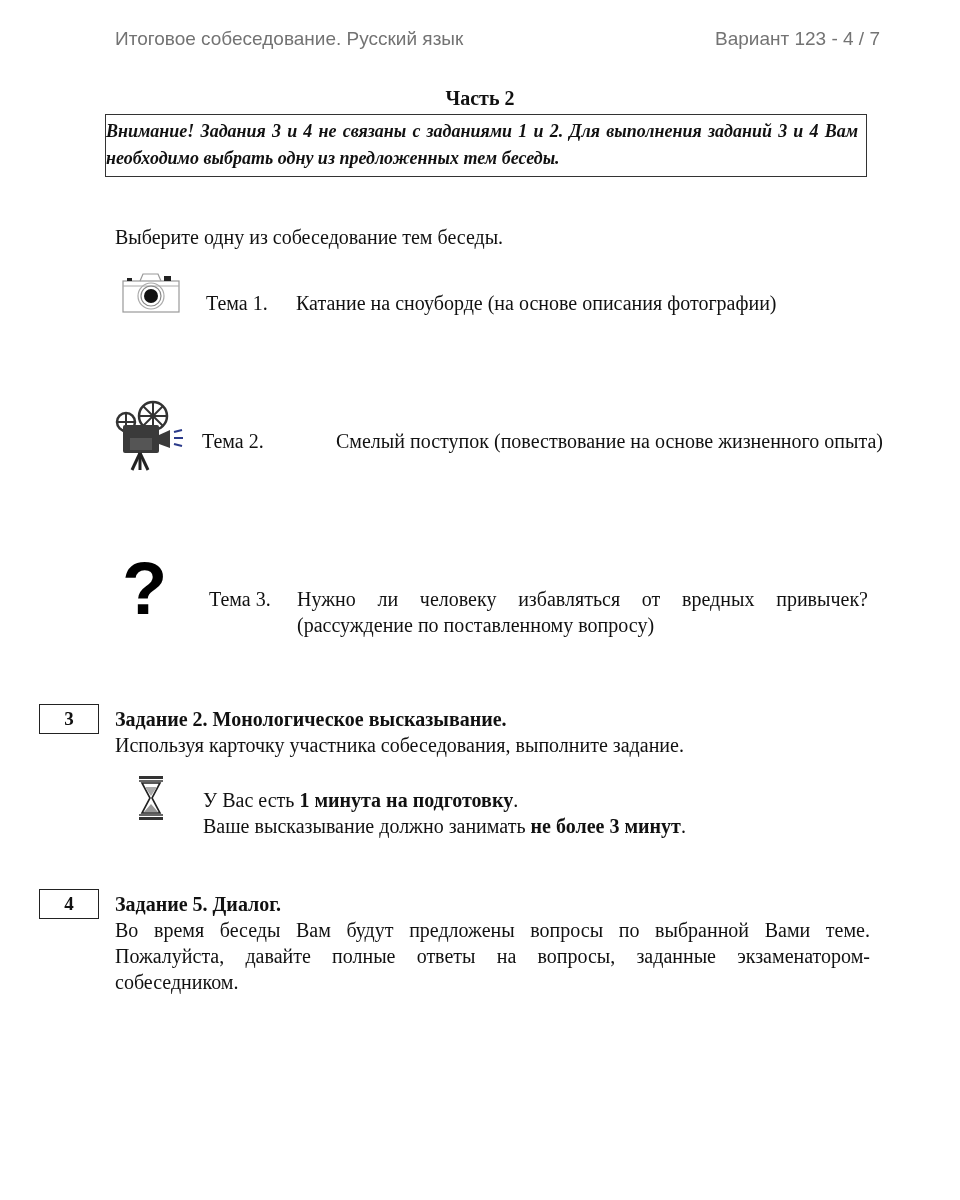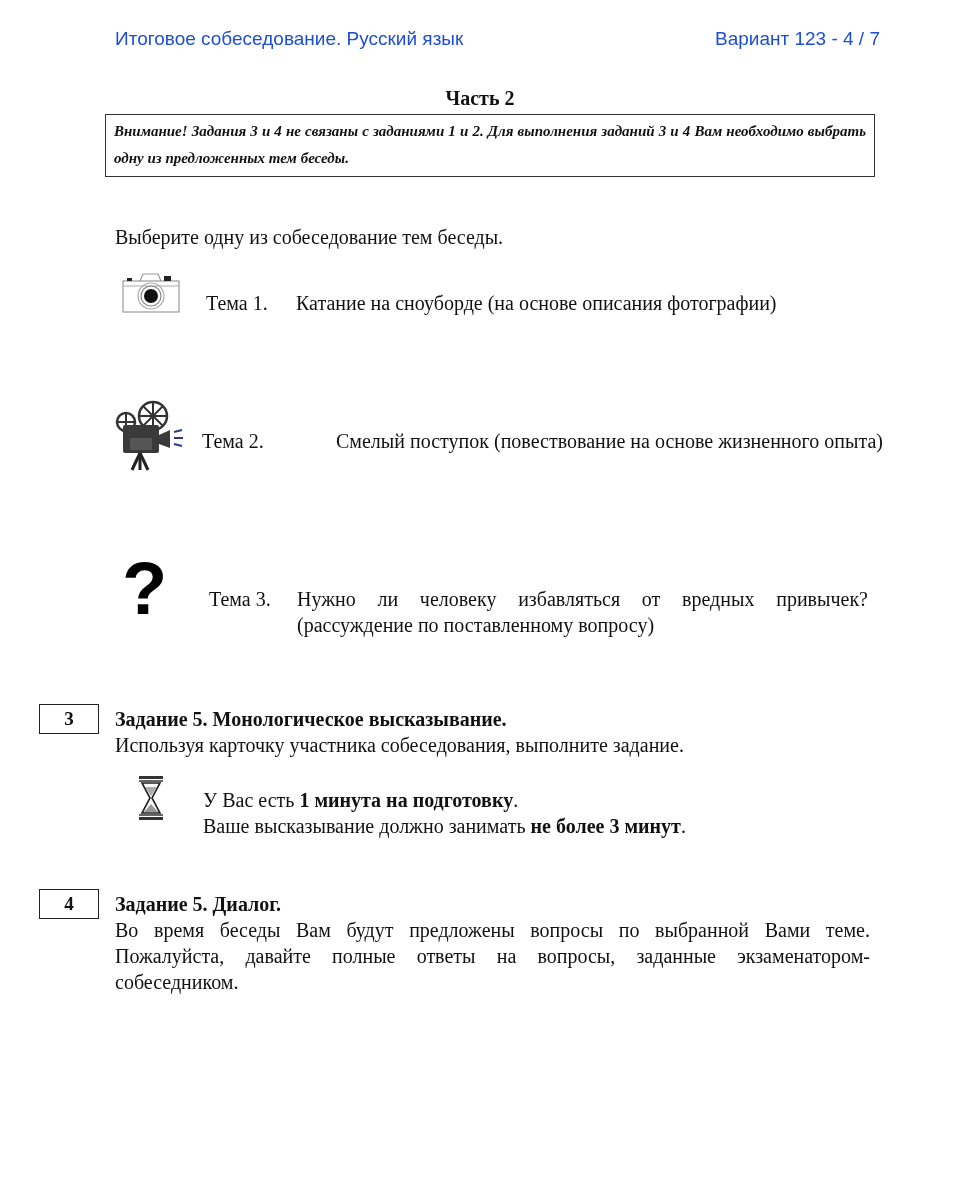--- a/index.html
+++ b/index.html
@@ -1,23 +1,23 @@
 <!DOCTYPE html>
 <html><head>
 <meta charset="utf-8">
 <style>
   html, body { margin: 0; padding: 0; background: #ffffff; }
   body { width: 960px; height: 1200px; position: relative; overflow: hidden; color: #111; }
   .abs { position: absolute; }
   .sans { font-family: "Liberation Sans", sans-serif; }
   .serif { font-family: "Liberation Serif", serif; }
-  .hdr { top: 28px; font-size: 19px; color: #1d4ed8; }
+  .hdr { top: 28px; font-size: 19px; color: #737373; }
   .part-title { top: 87px; left: 0; width: 960px; text-align: center; font-weight: bold; font-size: 20px; }
-  .notice { top: 114px; left: 105px; width: 752px; border: 1.5px solid #333; padding: 3px 8px 4px 8px;
-            font-style: italic; font-weight: bold; font-size: 15px; line-height: 27px; text-align: justify; }
+  .notice { top: 114px; left: 105px; width: 752px; border: 1.5px solid #333; padding: 3px 8px 4px 0;
+            font-style: italic; font-weight: bold; font-size: 18px; line-height: 27px; text-align: justify; }
   .intro { top: 226px; left: 115px; font-size: 20px; }
   .topic { font-size: 20px; line-height: 26px; }
   .topic .lbl { position: absolute; left: 0; }
   .topic .txt { position: absolute; text-align: justify; text-align-last: left; }
   .task-box { width: 58px; height: 28px; border: 1.5px solid #222; text-align: center; font-weight: bold;
               font-size: 19px; line-height: 28px; }
   .task { font-size: 20px; line-height: 26px; }
   .task .t-title { font-weight: bold; }
   .justify { text-align: justify; }
   svg { display: block; }
@@ -88,21 +88,21 @@
 <div class="abs" style="left:122px; top:554px;">
   <div class="sans" style="font-size:74px; font-weight:bold; line-height:70px; color:#000;">?</div>
 </div>
 <div class="abs serif topic" style="left:209px; top:586px; width:659px;">
   <span class="lbl">Тема 3.</span>
   <span class="txt" style="left:88px; width:571px;">Нужно ли человеку избавляться от вредных привычек? (рассуждение по поставленному вопросу)</span>
 </div>
 
 <div class="abs serif task-box" style="left:39px; top:704px;">3</div>
 <div class="abs serif task" style="left:115px; top:706px; width:755px;">
-  <div class="t-title">Задание 5. Монологическое высказывание.</div>
+  <div class="t-title">Задание 2. Монологическое высказывание.</div>
   <div>Используя карточку участника собеседования, выполните задание.</div>
 </div>
 <div class="abs" style="left:138px; top:775px;">
   <svg width="26" height="46" viewBox="0 0 26 46">
     <rect x="1" y="1" width="24" height="3" fill="#333"></rect>
     <rect x="1" y="5" width="24" height="2" fill="#666"></rect>
     <path d="M4 8 L22 8 L14 23 L22 38 L4 38 L12 23 Z" fill="none" stroke="#222" stroke-width="1.6"></path>
     <path d="M7 12 L19 12 L13 21 Z" fill="#aaa"></path>
     <path d="M6 37 L20 37 L13 29 Z" fill="#999"></path>
     <rect x="1" y="39" width="24" height="2" fill="#666"></rect>

